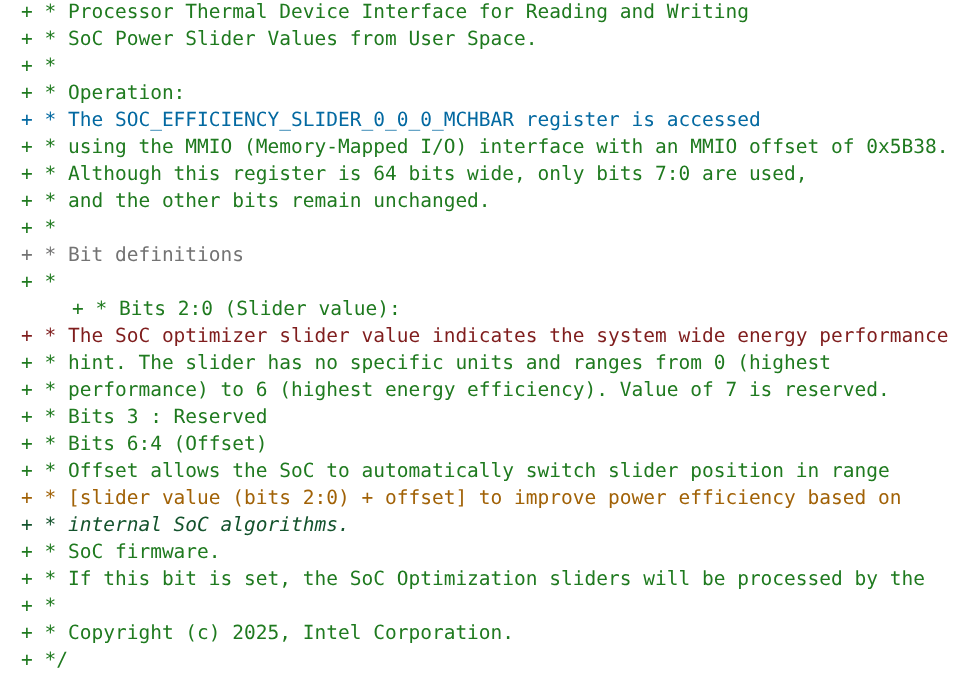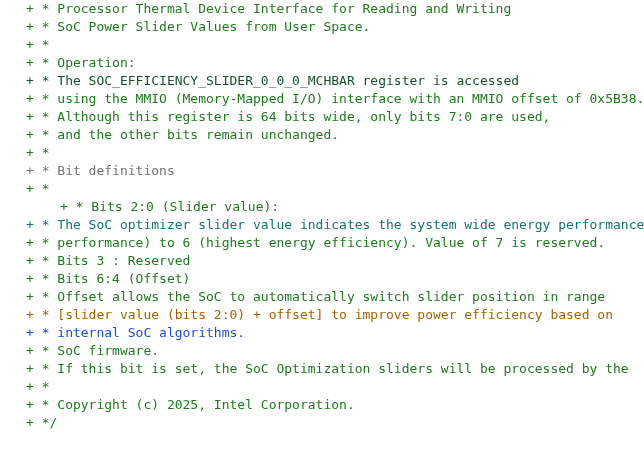--- a/index.html
+++ b/index.html
@@ -22,44 +22,44 @@
     font-size: 13px;
     line-height: 18px;
     height: 18px;
     white-space: pre;
     color: #1a7a1a;
     padding-left: 14px;
     letter-spacing: 0px;
   }
   .add {
     color: #1f7a1f;
-    margin-left: 12px;
   }
 </style>
 </head>
 <body style="background: rgb(255, 255, 255);">
 
 <div id="diff">
     <div class="line add" style="color: rgb(31, 122, 31);">+ * Processor Thermal Device Interface for Reading and Writing</div>
     <div class="line add" style="color: rgb(31, 122, 31);">+ * SoC Power Slider Values from User Space.</div>
     <div class="line add" style="color: rgb(31, 122, 31);">+ *</div>
     <div class="line add" style="color: rgb(31, 122, 31);">+ * Operation:</div>
-    <div class="line add" style="color: #14532d;">+ * The SOC_EFFICIENCY_SLIDER_0_0_0_MCHBAR register is accessed</div>
+    <div class="line add" style="color: #0369a1;">+ * The SOC_EFFICIENCY_SLIDER_0_0_0_MCHBAR register is accessed</div>
     <div class="line add" style="color: rgb(31, 122, 31);">+ * using the MMIO (Memory-Mapped I/O) interface with an MMIO offset of 0x5B38.</div>
     <div class="line add" style="color: rgb(31, 122, 31);">+ * Although this register is 64 bits wide, only bits 7:0 are used,</div>
     <div class="line add" style="color: rgb(31, 122, 31);">+ * and the other bits remain unchanged.</div>
     <div class="line add" style="color: rgb(31, 122, 31);">+ *</div>
     <div class="line add" style="color: #737373;">+ * Bit definitions</div>
     <div class="line add" style="color: rgb(31, 122, 31);">+ *</div>
     <div class="line add" style="color: rgb(31, 122, 31); padding-left: 48px;">+ * Bits 2:0 (Slider value):</div>
-    <div class="line add" style="color: #0f766e; text-align: center;">+ * The SoC optimizer slider value indicates the system wide energy performance</div>
+    <div class="line add" style="color: #7f1d1d;">+ * The SoC optimizer slider value indicates the system wide energy performance</div>
+    <div class="line add" style="color: rgb(31, 122, 31);">+ * hint. The slider has no specific units and ranges from 0 (highest</div>
     <div class="line add" style="color: rgb(31, 122, 31);">+ * performance) to 6 (highest energy efficiency). Value of 7 is reserved.</div>
     <div class="line add" style="color: rgb(31, 122, 31);">+ * Bits 3 : Reserved</div>
     <div class="line add" style="color: rgb(31, 122, 31);">+ * Bits 6:4 (Offset)</div>
     <div class="line add" style="color: rgb(31, 122, 31);">+ * Offset allows the SoC to automatically switch slider position in range</div>
     <div class="line add" style="color: #a16207;">+ * [slider value (bits 2:0) + offset] to improve power efficiency based on</div>
-    <div class="line add" style="color: #1d4ed8;">+ * internal SoC algorithms.</div>
+    <div class="line add" style="color: #14532d; font-style: italic;">+ * internal SoC algorithms.</div>
     <div class="line add" style="color: rgb(31, 122, 31);">+ * SoC firmware.</div>
     <div class="line add" style="color: rgb(31, 122, 31);">+ * If this bit is set, the SoC Optimization sliders will be processed by the</div>
     <div class="line add" style="color: rgb(31, 122, 31);">+ *</div>
     <div class="line add" style="color: rgb(31, 122, 31);">+ * Copyright (c) 2025, Intel Corporation.</div>
     <div class="line add" style="color: rgb(31, 122, 31);">+ */</div>
   </div>
 
 </body></html>

